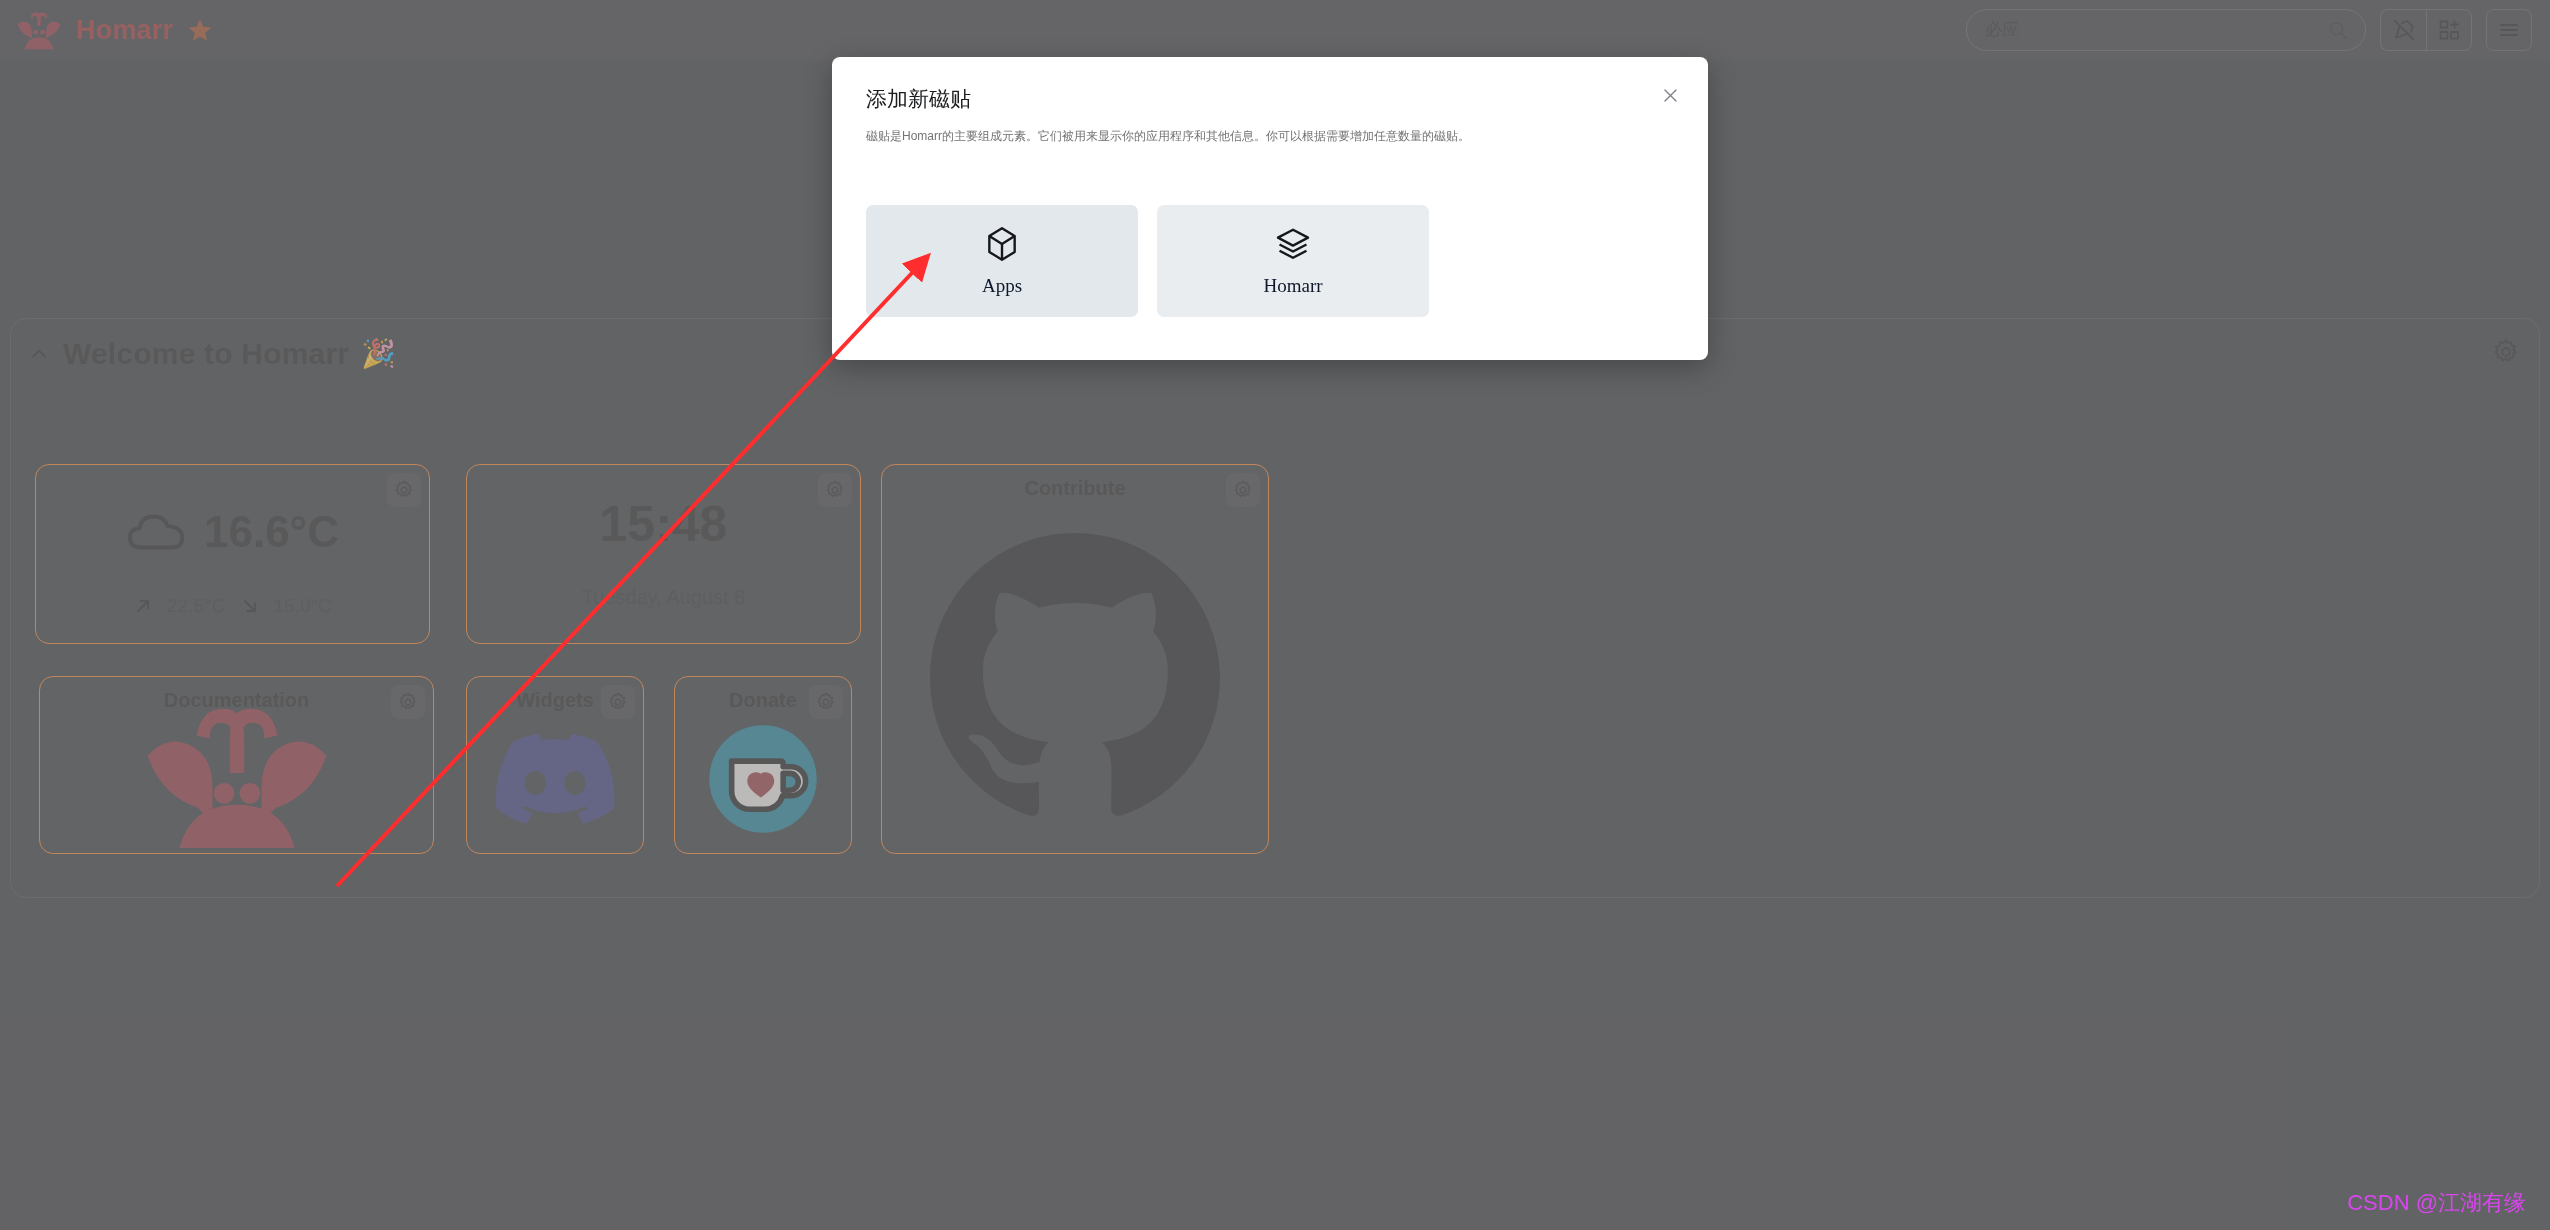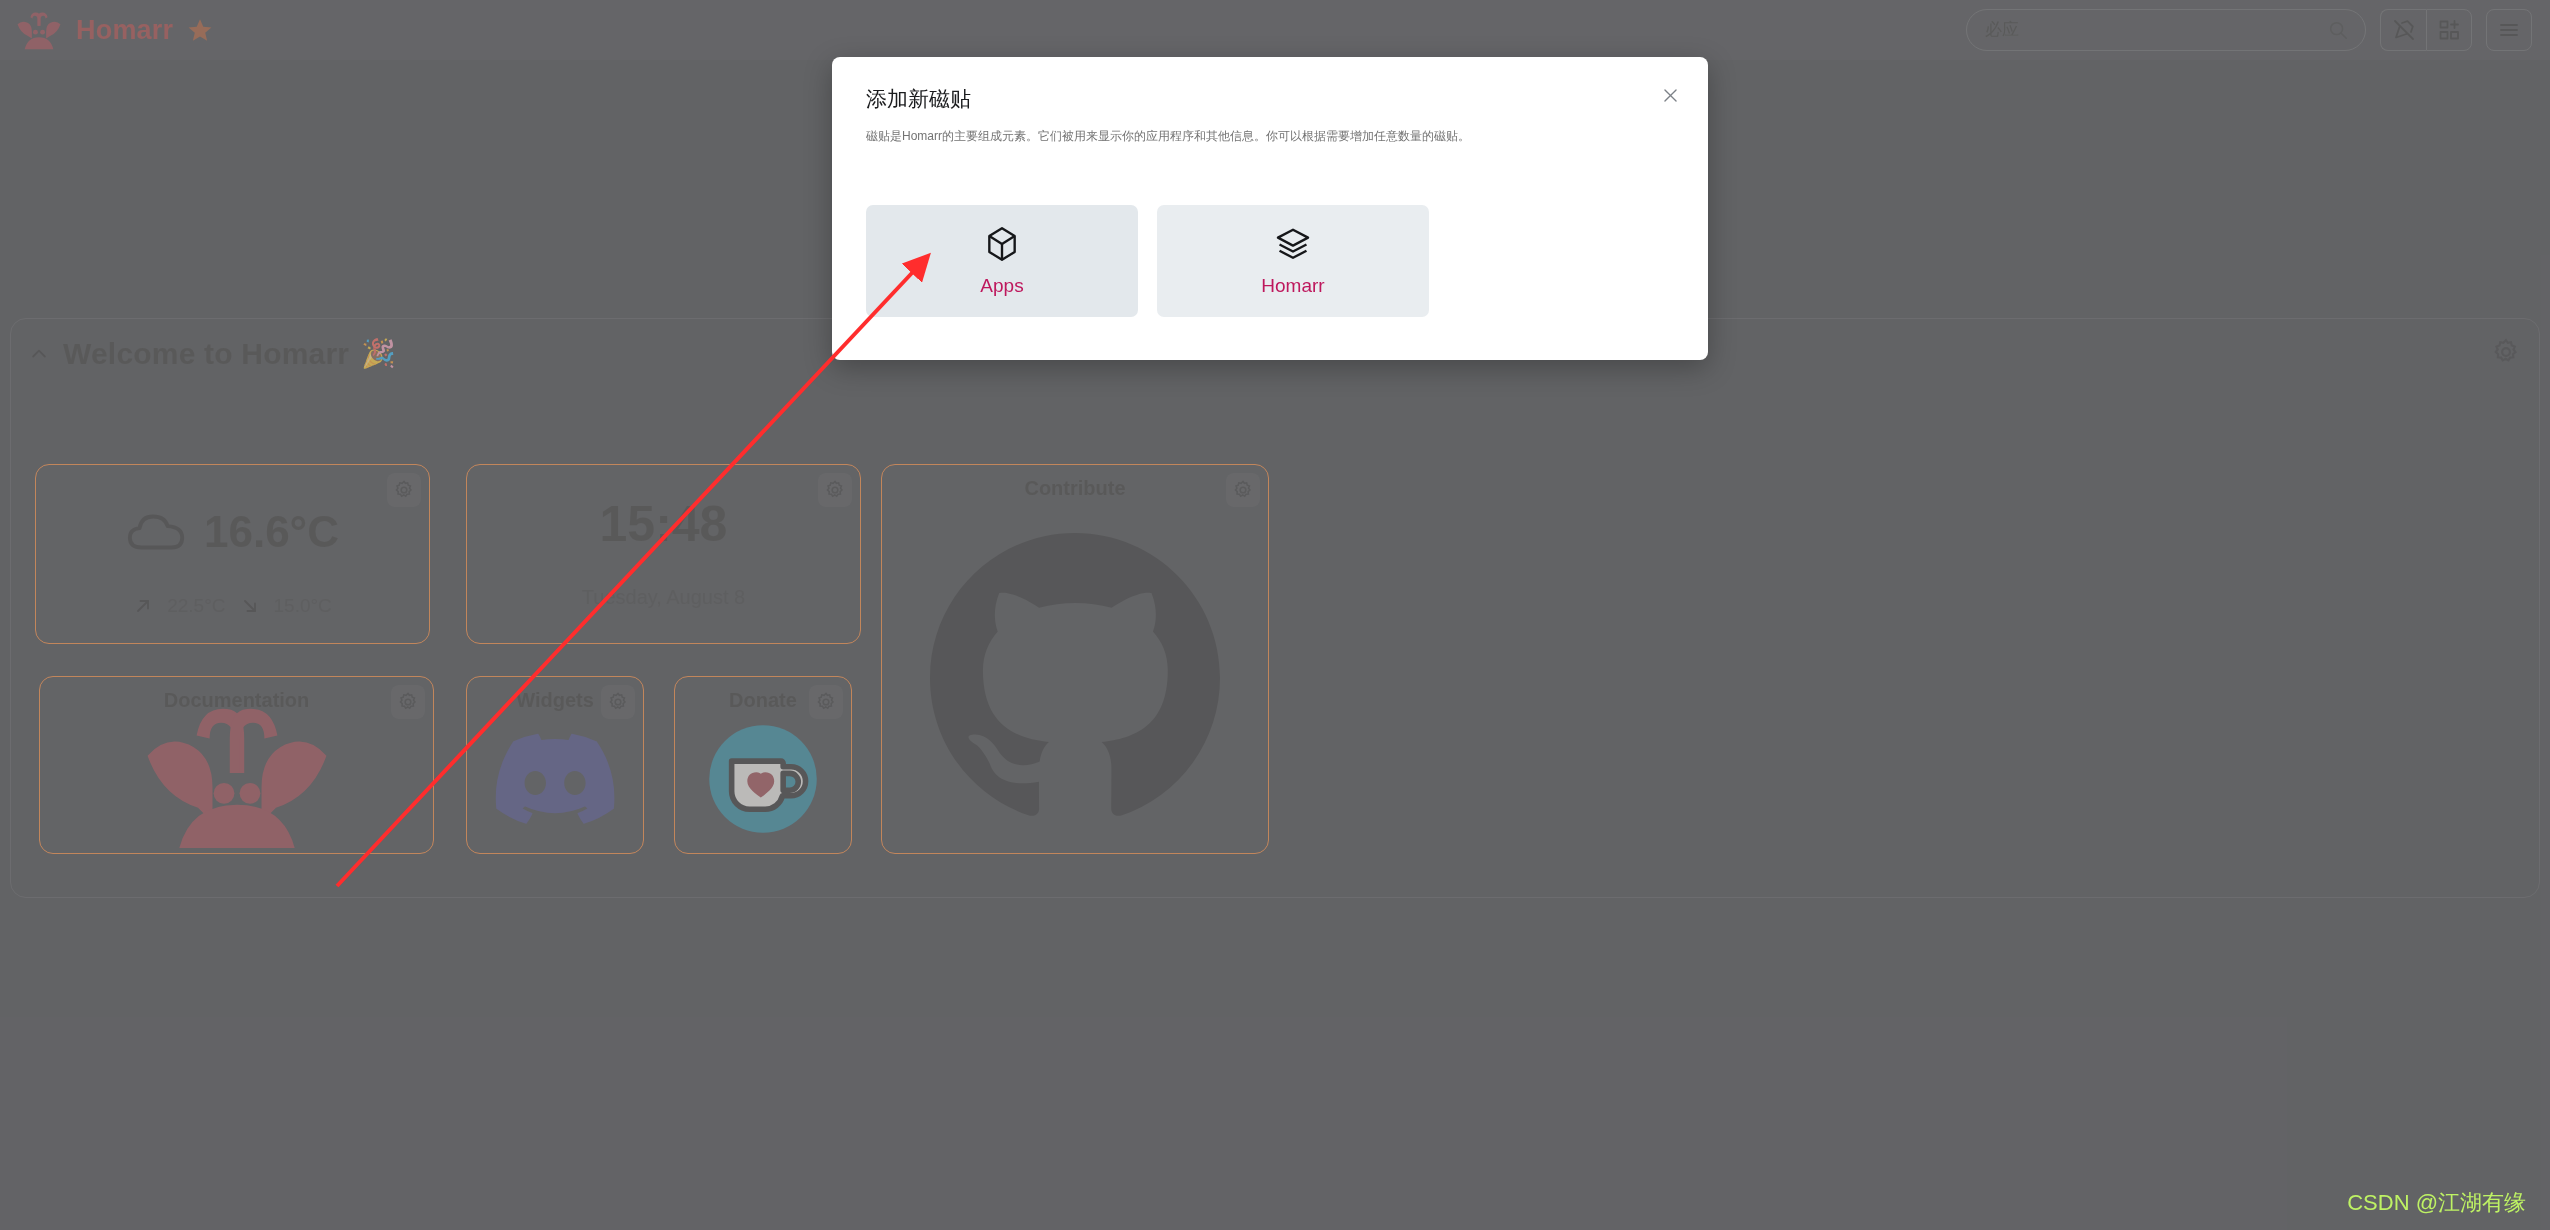--- a/index.html
+++ b/index.html
@@ -195,29 +195,29 @@
     background: #e9edf0;
     border-radius: 7px;
     display: flex; flex-direction: column;
     align-items: center; justify-content: center; gap: 12px;
     cursor: pointer;
     border: none;
     font-family: "Liberation Sans", sans-serif;
   }
   .option-card.selected { background: #e3e8ec; }
   .option-card svg { width: 38px; height: 38px; }
-  .option-label { font-size: 19px; color: #be185d; }
+  .option-label { font-size: 19px; color: #0f172a; font-family: Liberation Serif, serif; }
 
   
   #annotation { position: absolute; inset: 0; z-index: 70; pointer-events: none; }
 
   
   #watermark {
     position: absolute; right: 24px; bottom: 12px;
-    font-size: 22px; color: #bef264; z-index: 80;
+    font-size: 22px; color: #d946ef; z-index: 80;
     font-family: "Liberation Sans", sans-serif;
   }
 </style>
 </head>
 <body>
 
 <div id="app">
 
   <div id="header">
 

